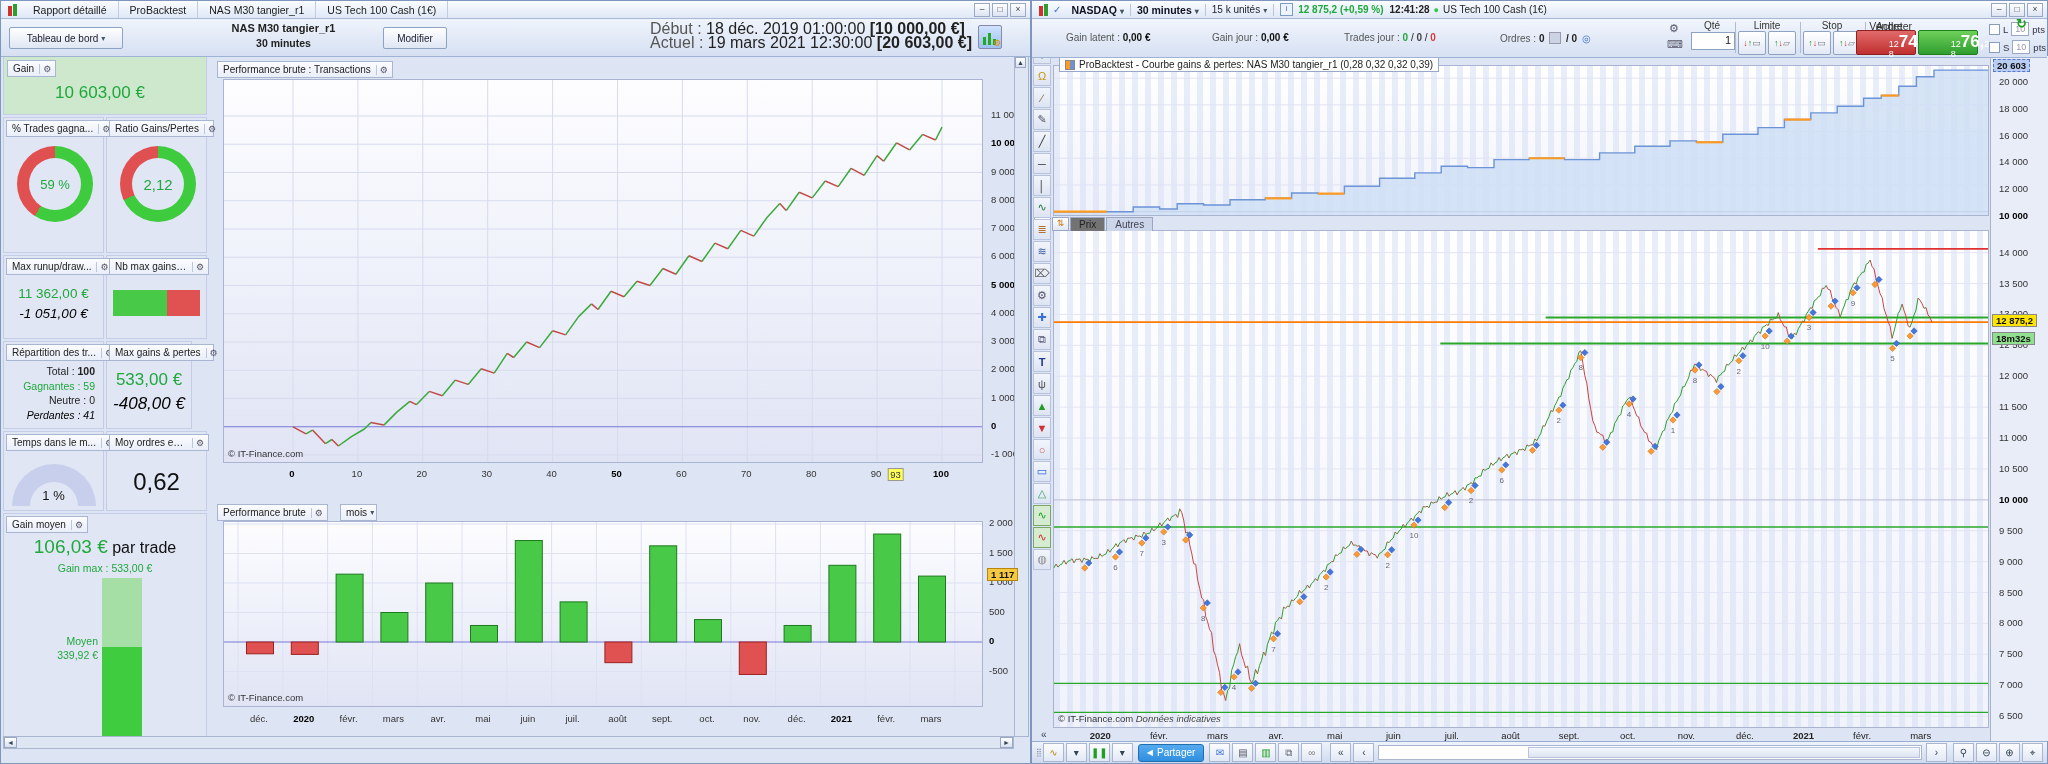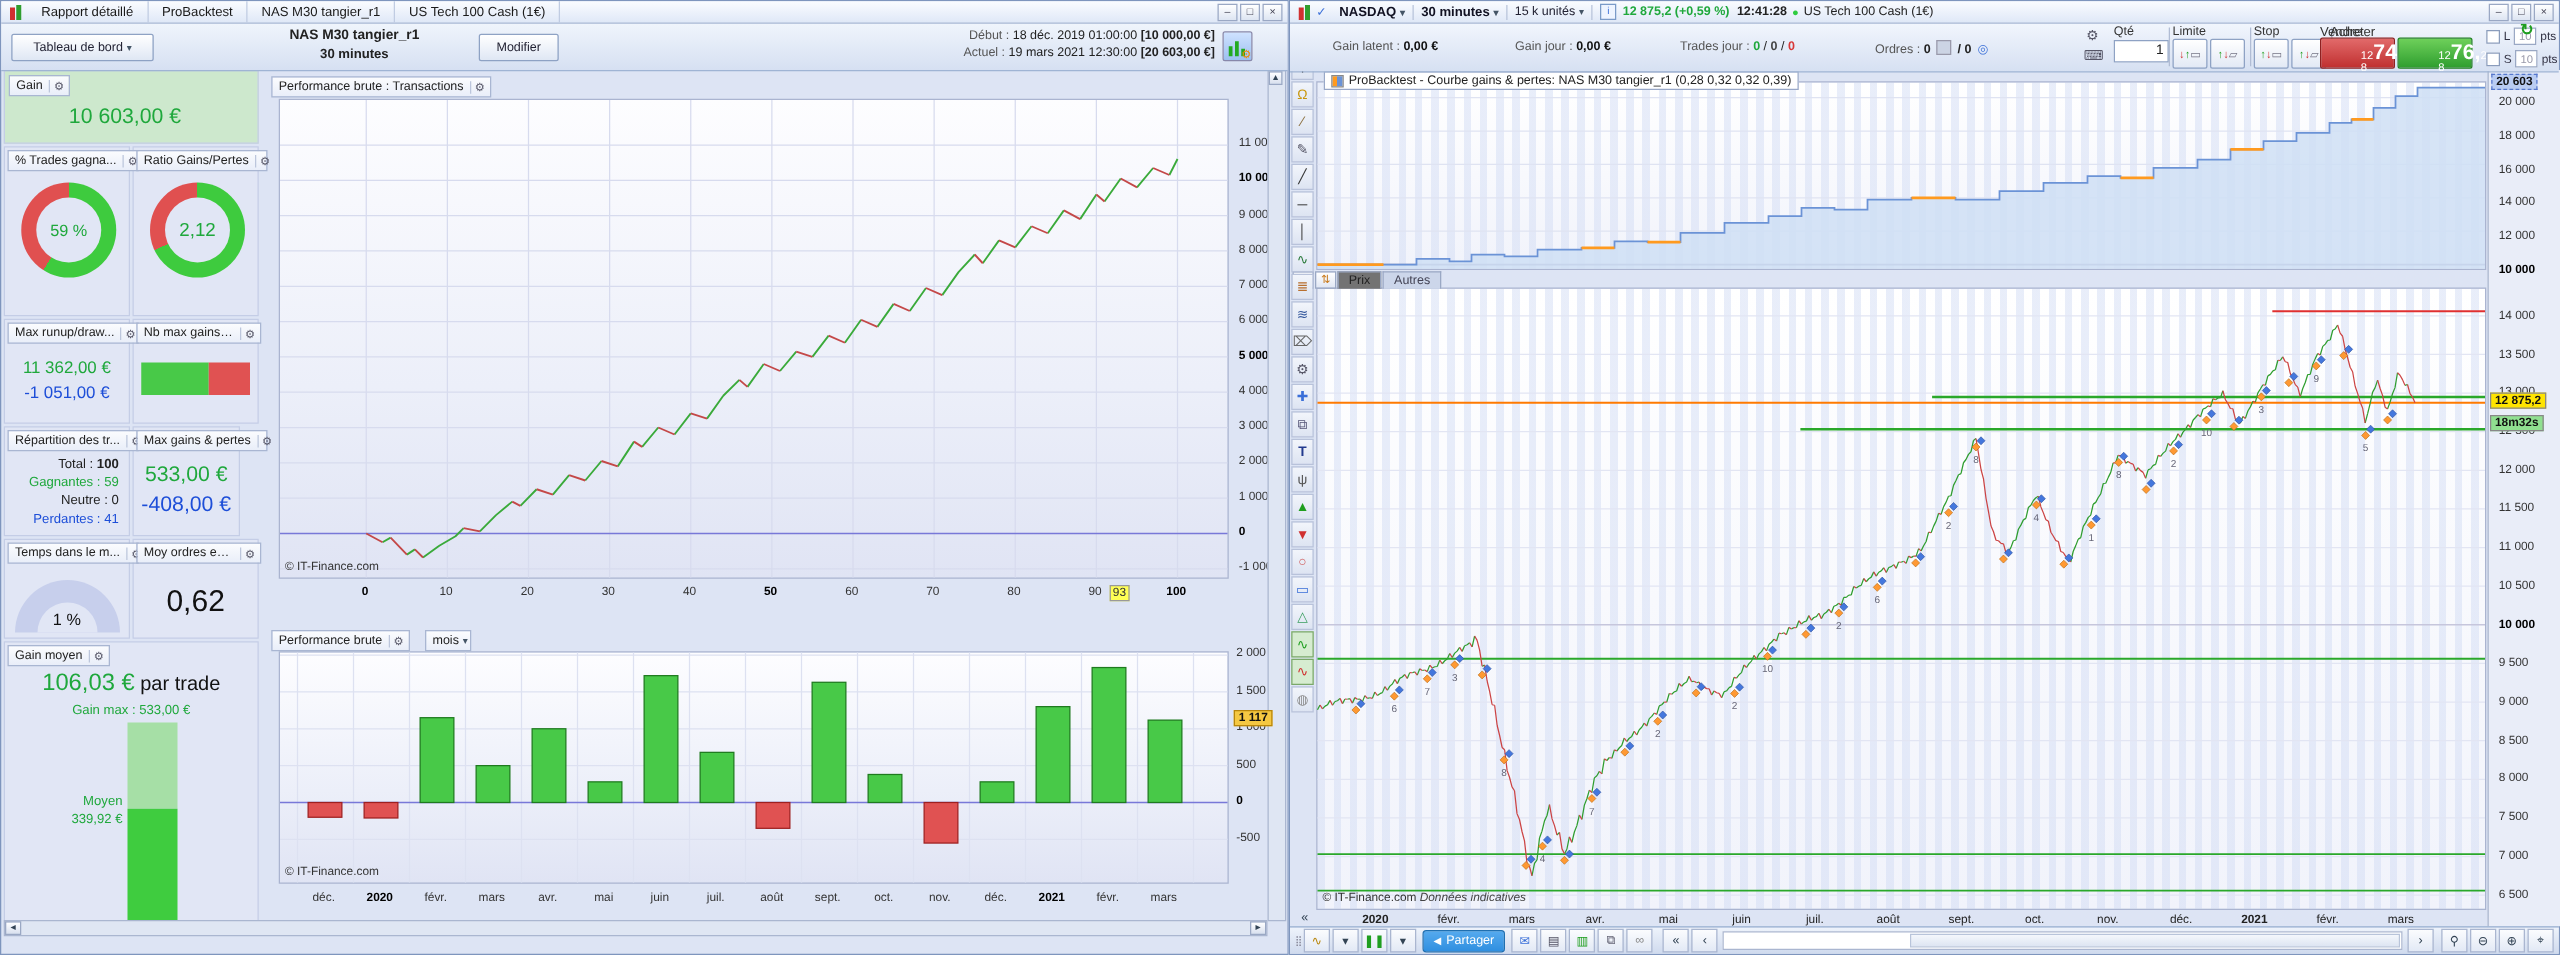--- a/index.html
+++ b/index.html
@@ -24,34 +24,34 @@
   
   #lw-header{position:absolute;left:0;right:0;top:17px;height:38px;
     background:linear-gradient(#f0f5fc,#d6e0f2);border-bottom:1px solid #9fb4d4;z-index:25;}
   .btn{display:inline-flex;align-items:center;justify-content:center;border:1px solid #8ea2c4;
     background:linear-gradient(#ffffff,#dfe7f4);border-radius:2px;font-size:10px;color:#223;}
   #dash-select{position:absolute;left:8px;top:9px;width:112px;height:20px;}
   #strat-block{position:absolute;left:190px;top:3px;width:185px;text-align:center;line-height:15px;}
   #strat-title{font-weight:700;font-size:11px;}
   #strat-tf{font-weight:700;font-size:10.5px;}
   #modify-btn{position:absolute;left:382px;top:9px;width:62px;height:20px;}
-  #period-block{position:absolute;right:58px;top:4px;text-align:right;line-height:14px;font-size:10px;}
+  #period-block{position:absolute;right:58px;top:4px;text-align:left;line-height:14px;font-size:16px;}
   #period-block .cap{font-weight:700;}
   #report-tool-icon{position:absolute;right:28px;top:7px;width:22px;height:22px;border:1px solid #88a;
     background:linear-gradient(#cfe2ff,#9cc0f0);border-radius:2px;}
   #report-tool-icon i{position:absolute;left:3px;bottom:3px;width:3px;background:#2a2;}
   #report-tool-icon .wr{position:absolute;right:0px;bottom:0px;font-size:9px;color:#e80;}
   
   .card{position:absolute;background:#e1e6f5;border:1px solid #c4cde6;box-sizing:border-box;}
   .chip{position:absolute;display:inline-flex;align-items:center;background:linear-gradient(#fbfcfe,#e9eef9);
     border:1px solid #a9b6d2;height:15px;padding:0 2px 0 5px;font-size:10px;color:#222;white-space:nowrap;z-index:5;}
   .wrench{display:inline-block;margin-left:5px;border-left:1px solid #bcc6dc;padding:0 2px 0 3px;
     font-size:9px;color:#556;}
   .gval{color:#1fa83c;}
-  .rval{color:#1d4ed8;}
+  .rval{color:#000000;font-style:italic;}
   .donut{position:absolute;border-radius:50%;}
   .donut .hole{position:absolute;inset:12px;border-radius:50%;background:#e1e6f5;}
   .donut .dval{position:absolute;inset:0;display:flex;align-items:center;justify-content:center;
     font-size:14px;color:#1fa83c;}
   .gauge{position:absolute;width:84px;height:42px;border-radius:84px 84px 0 0;background:#c7cfec;overflow:hidden;}
   .gauge .ghole{position:absolute;left:18px;right:18px;top:18px;height:42px;border-radius:48px 48px 0 0;background:#e1e6f5;}
   
   .plot{position:absolute;border:1px solid #aab4d0;box-sizing:border-box;
     background:linear-gradient(180deg,#fdfdff 0%,#eceff9 60%,#e0e4f4 100%);}
   .axlab{position:absolute;font-size:9.5px;color:#333;white-space:nowrap;}
@@ -68,21 +68,21 @@
     border-top:1px solid #97aed0;font-size:10px;color:#112;padding:1px 0 0 6px;z-index:20;}
   #lw-vscroll{position:absolute;right:1px;top:55px;bottom:26px;width:13px;background:#dfe6f3;border:1px solid #aab6d0;}
   
   #rw .titlebar{z-index:40;}
   .tb-label{font-weight:700;font-size:10.5px;color:#112;white-space:nowrap;}
   #rw-trading{position:absolute;left:0;right:0;top:17px;height:39px;
     background:linear-gradient(#f2f6fd,#d6e0f2);border-bottom:1px solid #9fb4d4;z-index:35;}
   .tpos{position:absolute;white-space:nowrap;}
   .glabel{color:#555;}
   .gv{font-weight:700;color:#111;}
-  .hdr{position:absolute;font-size:10px;color:#333;}
+  .hdr{position:absolute;font-size:10px;color:#333;text-align:center;}
   .field{position:absolute;background:#fff;border:1px solid #8ea2c4;text-align:right;padding:1px 3px;font-size:11px;}
   .obtn{position:absolute;width:26px;height:22px;border:1px solid #8ea2c4;border-radius:2px;
     background:linear-gradient(#ffffff,#e2e9f5);display:flex;align-items:center;justify-content:center;gap:0px;}
   .obtn .d{font-size:9px;font-weight:700;}
   .obtn .doc{font-size:9px;color:#778;}
   .bigbtn{position:absolute;width:60px;height:25px;border-radius:2px;color:#fff;
     display:flex;align-items:baseline;justify-content:center;padding-top:2px;box-sizing:border-box;}
   .bigbtn .pre{font-size:9px;margin-left:44px;}
   .bigbtn .big{font-size:17px;font-weight:700;line-height:17px;}
   .bigbtn .sup{font-size:9px;vertical-align:super;}

